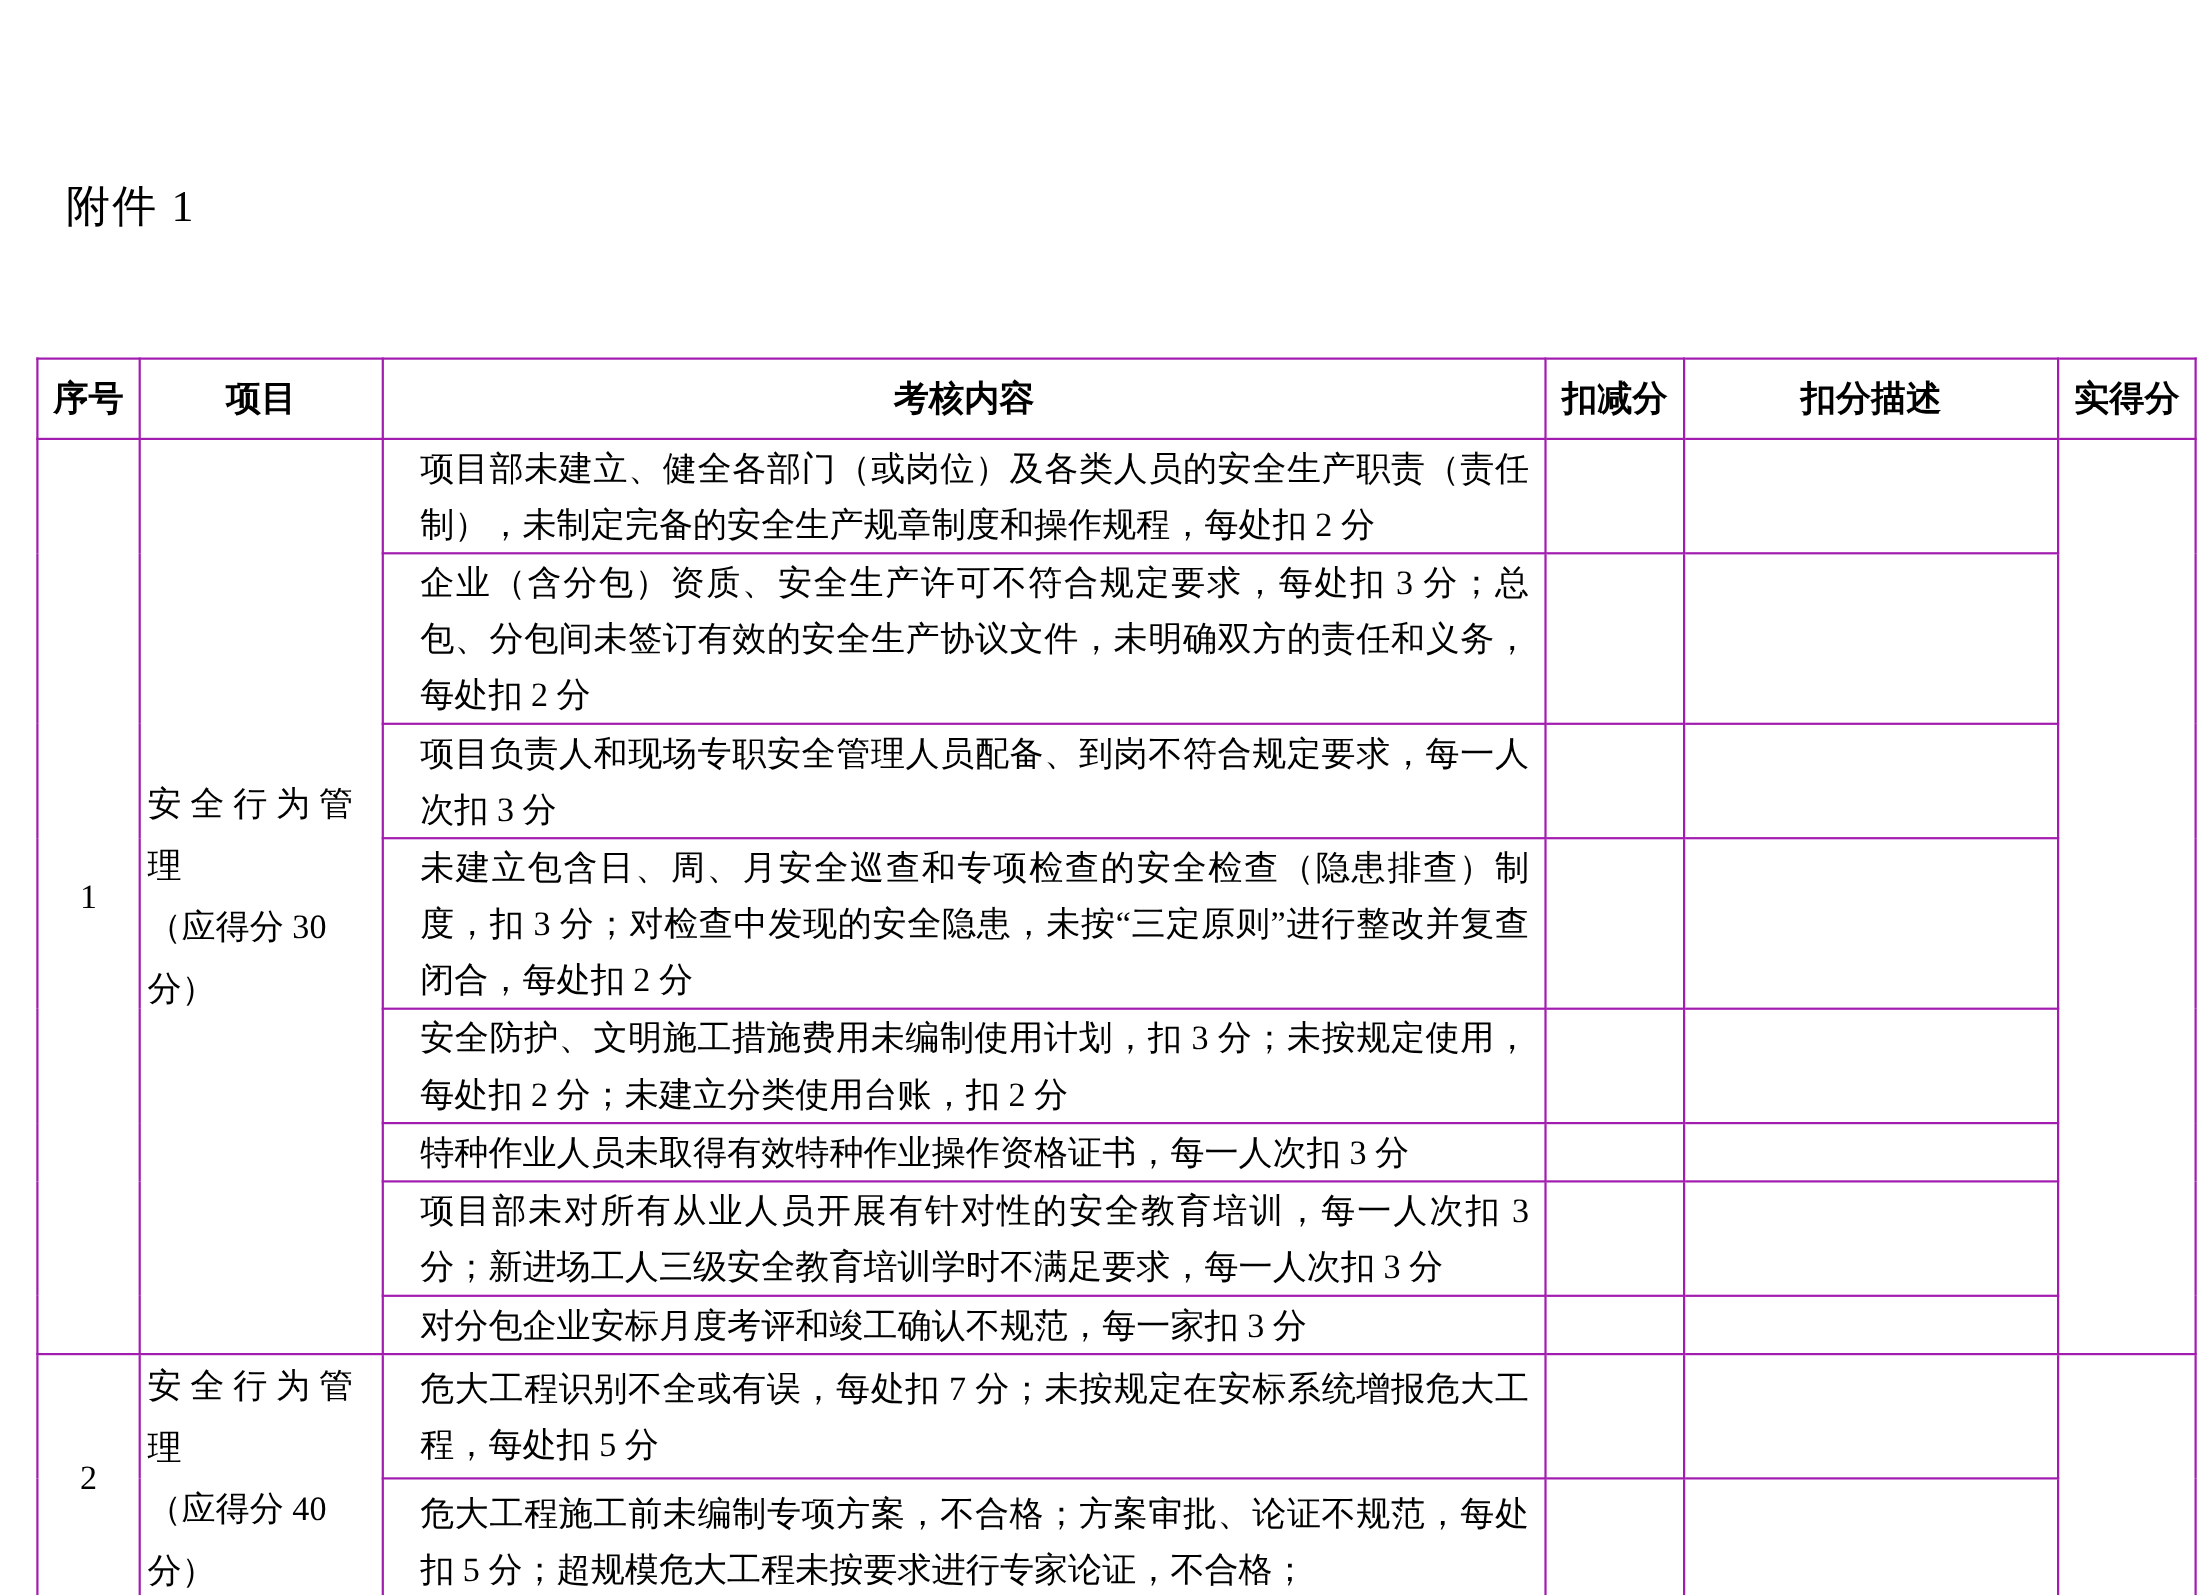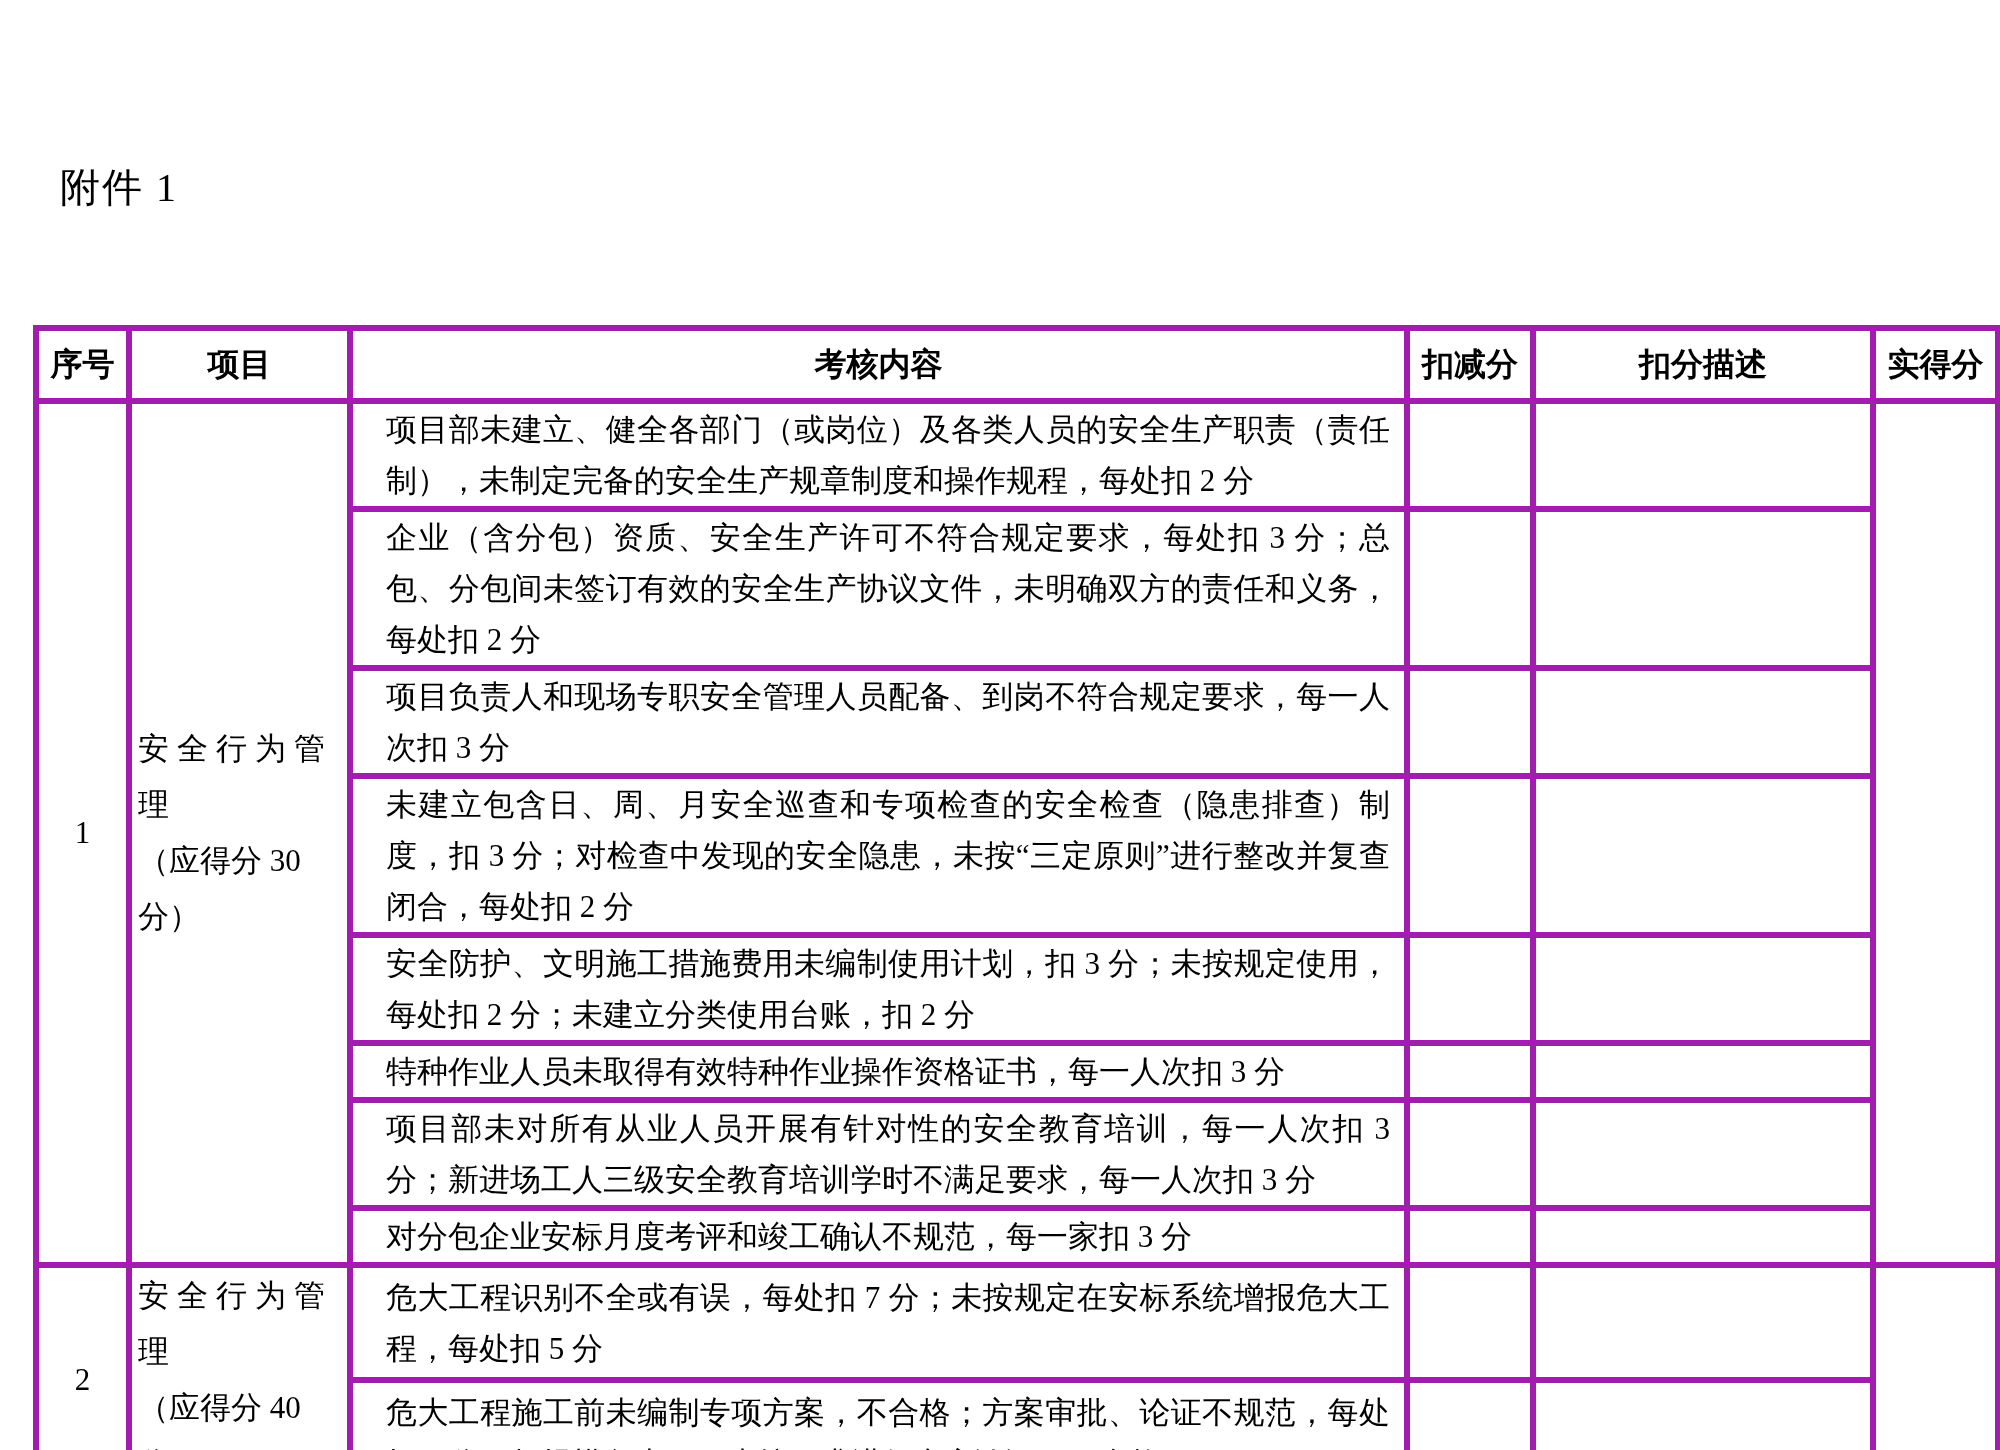--- a/index.html
+++ b/index.html
@@ -28,21 +28,21 @@
     letter-spacing:3px;
   }
   table.score-table{
     position:absolute;
     left:33px; top:325px;
     width:1962px;
     border-collapse:collapse;
     table-layout:fixed;
   }
   .score-table td, .score-table th{
-    border:6px solid #a21caf;
+    border:2px solid #a21caf;
     vertical-align:middle;
     overflow:hidden;
     margin-left:22px;
   }
   .score-table th{
     font-size:32px;
     font-weight:bold;
     text-align:center;
     padding:0;
   }

